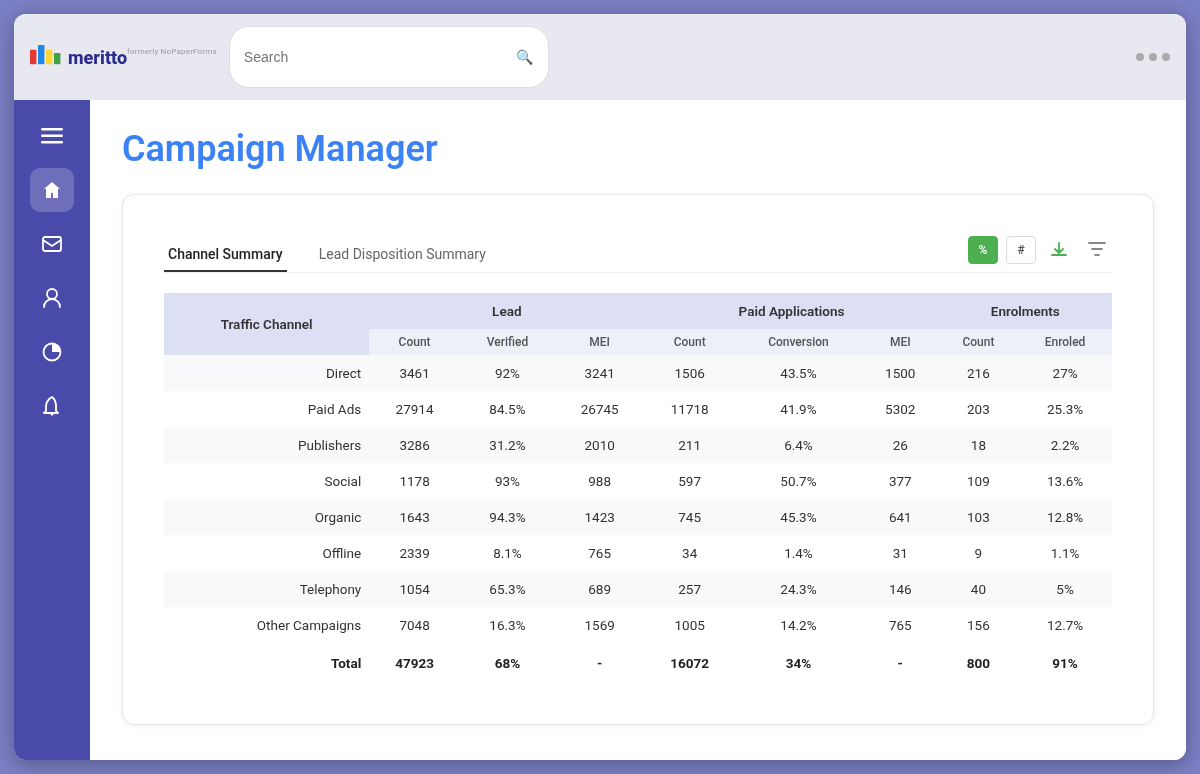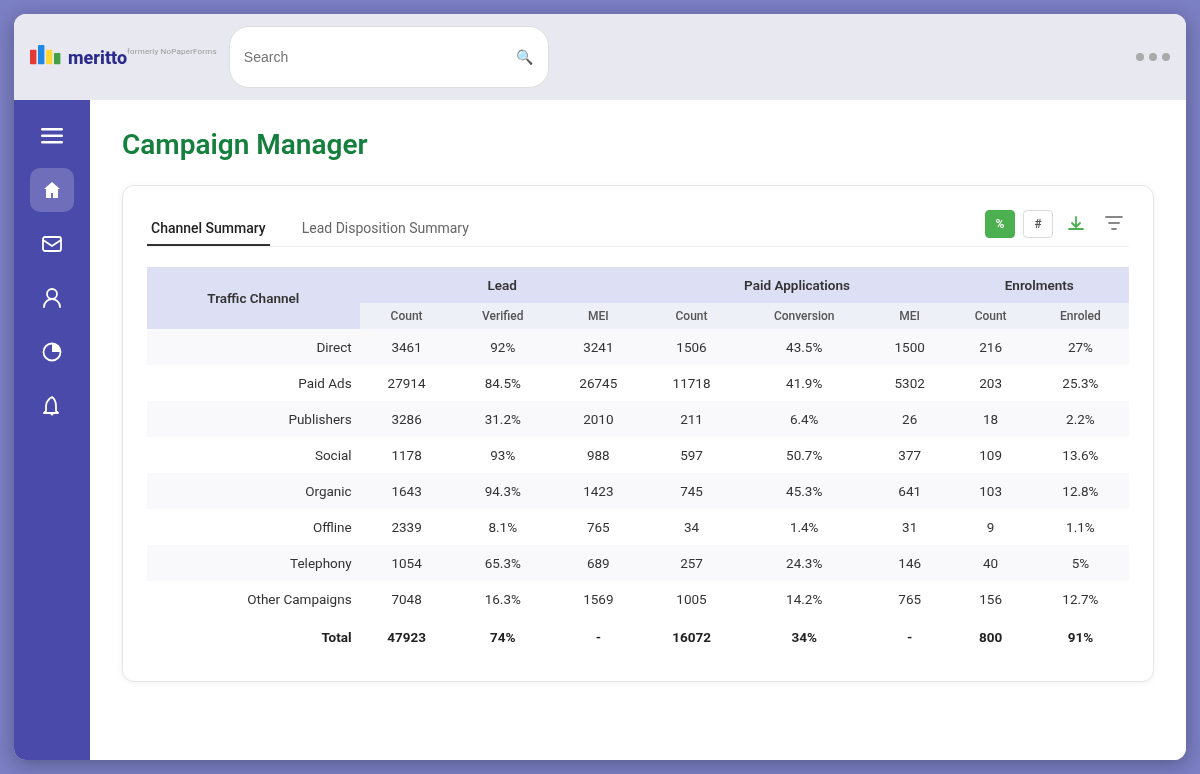--- a/index.html
+++ b/index.html
@@ -103,31 +103,31 @@
     }
 
     .main-content {
       flex: 1;
       background: white;
       overflow-y: auto;
       padding: 28px 32px;
     }
 
     .page-title {
-      font-size: 28px;
+      font-size: 36px;
       font-weight: 600;
-      color: #15803d;
+      color: #3b82f6;
       margin-bottom: 24px;
     }
 
     .card {
       background: white;
       border-radius: 12px;
       border: 1px solid #e5e5e5;
-      padding: 24px;
+      padding: 41px;
       box-shadow: 0 1px 6px rgba(0,0,0,0.06);
     }
 
     .card-tabs {
       display: flex;
       align-items: center;
       margin-bottom: 20px;
       border-bottom: 1px solid #eee;
       padding-bottom: 0;
     }
@@ -490,21 +490,21 @@
     <td>1569</td>
     <td>1005</td>
     <td>14.2%</td>
     <td>765</td>
     <td>156</td>
     <td>12.7%</td>
   </tr>
               <tr class="total-row">
   <td class="channel-name-cell">Total</td>
   <td>47923</td>
-  <td>74%</td>
+  <td>68%</td>
   <td>-</td>
   <td>16072</td>
   <td>34%</td>
   <td>-</td>
   <td>800</td>
   <td>91%</td>
 </tr>
             </tbody>
         </table>
 

